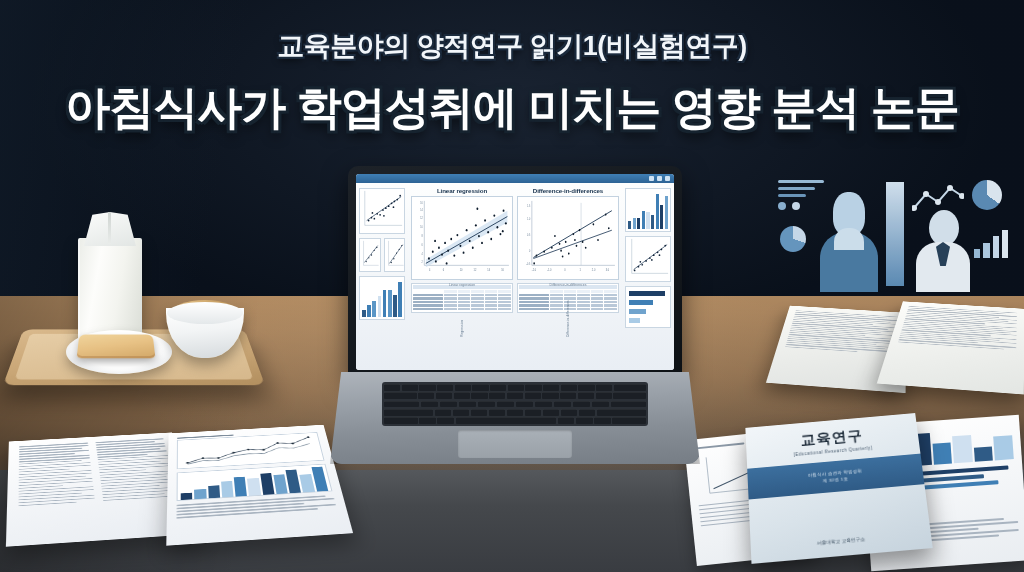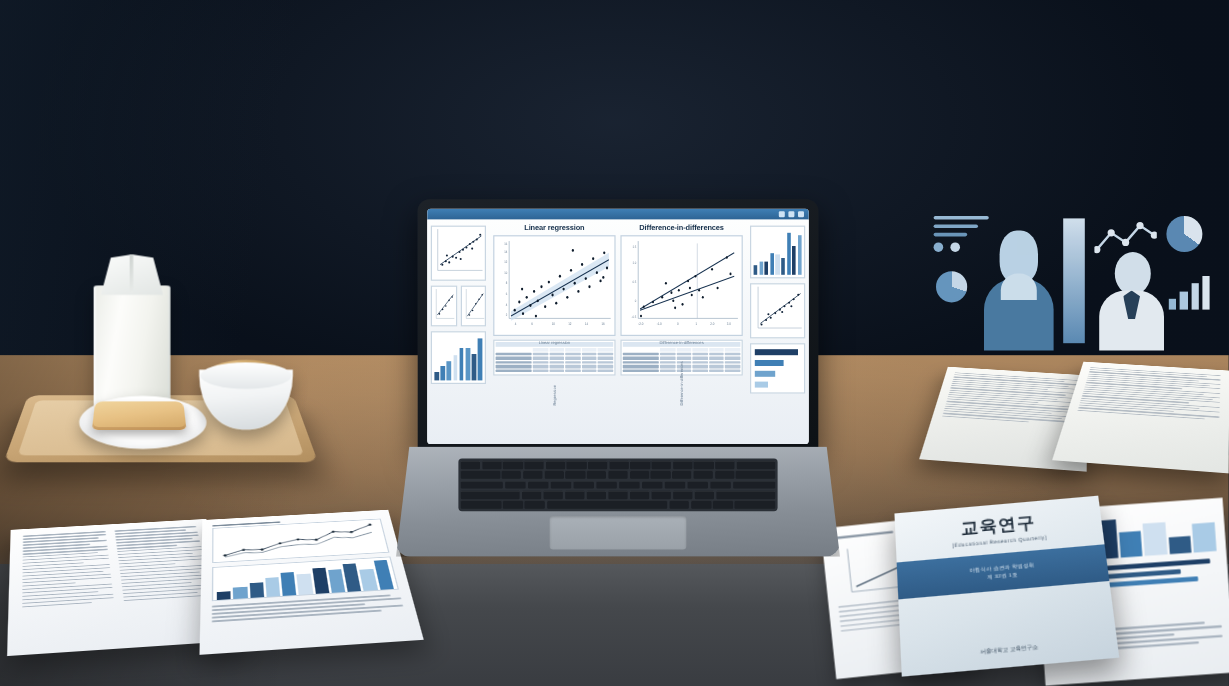--- a/index.html
+++ b/index.html
@@ -959,15 +959,17 @@
       <div class="jr-sub">[Educational Research Quarterly]</div>
       <div class="jr-band">
         <span>아침식사 습관과 학업성취</span>
         <span>제 32권 1호</span>
       </div>
       <div class="jr-pub">서울대학교 교육연구소</div>
     </div>
   </div>
 
   <div class="title-block">
+    <div class="subtitle">교육분야의 양적연구 읽기1(비실험연구)</div>
+    <div class="maintitle">아침식사가 학업성취에 미치는 영향 분석 논문</div>
   </div>
 
 </div>
 
 </body></html>

